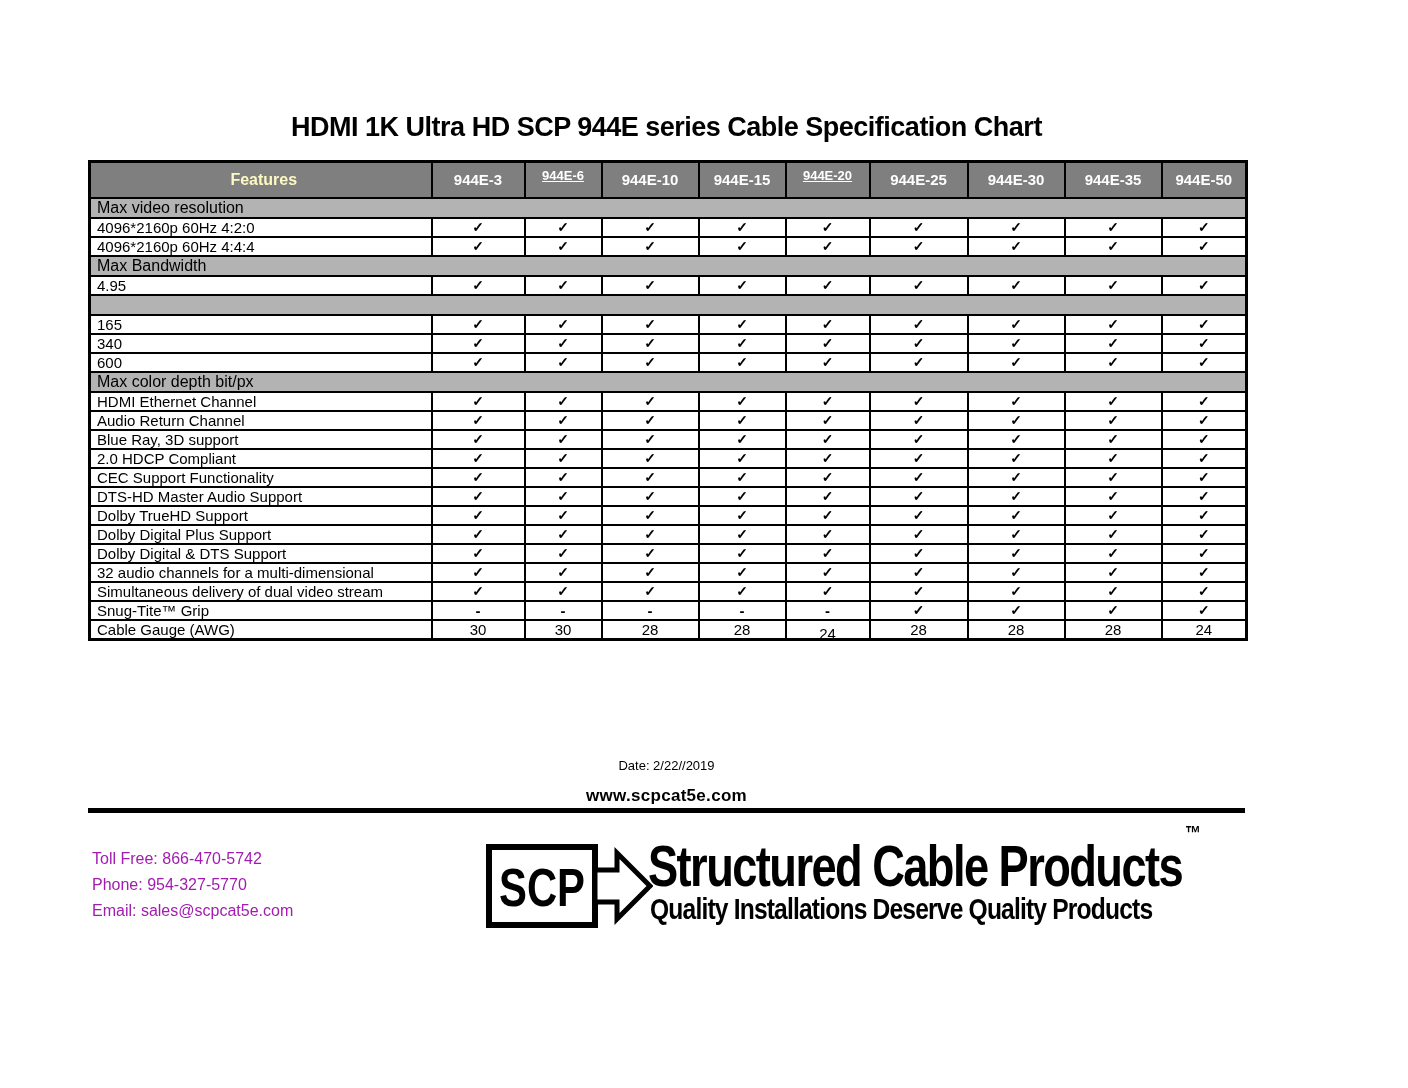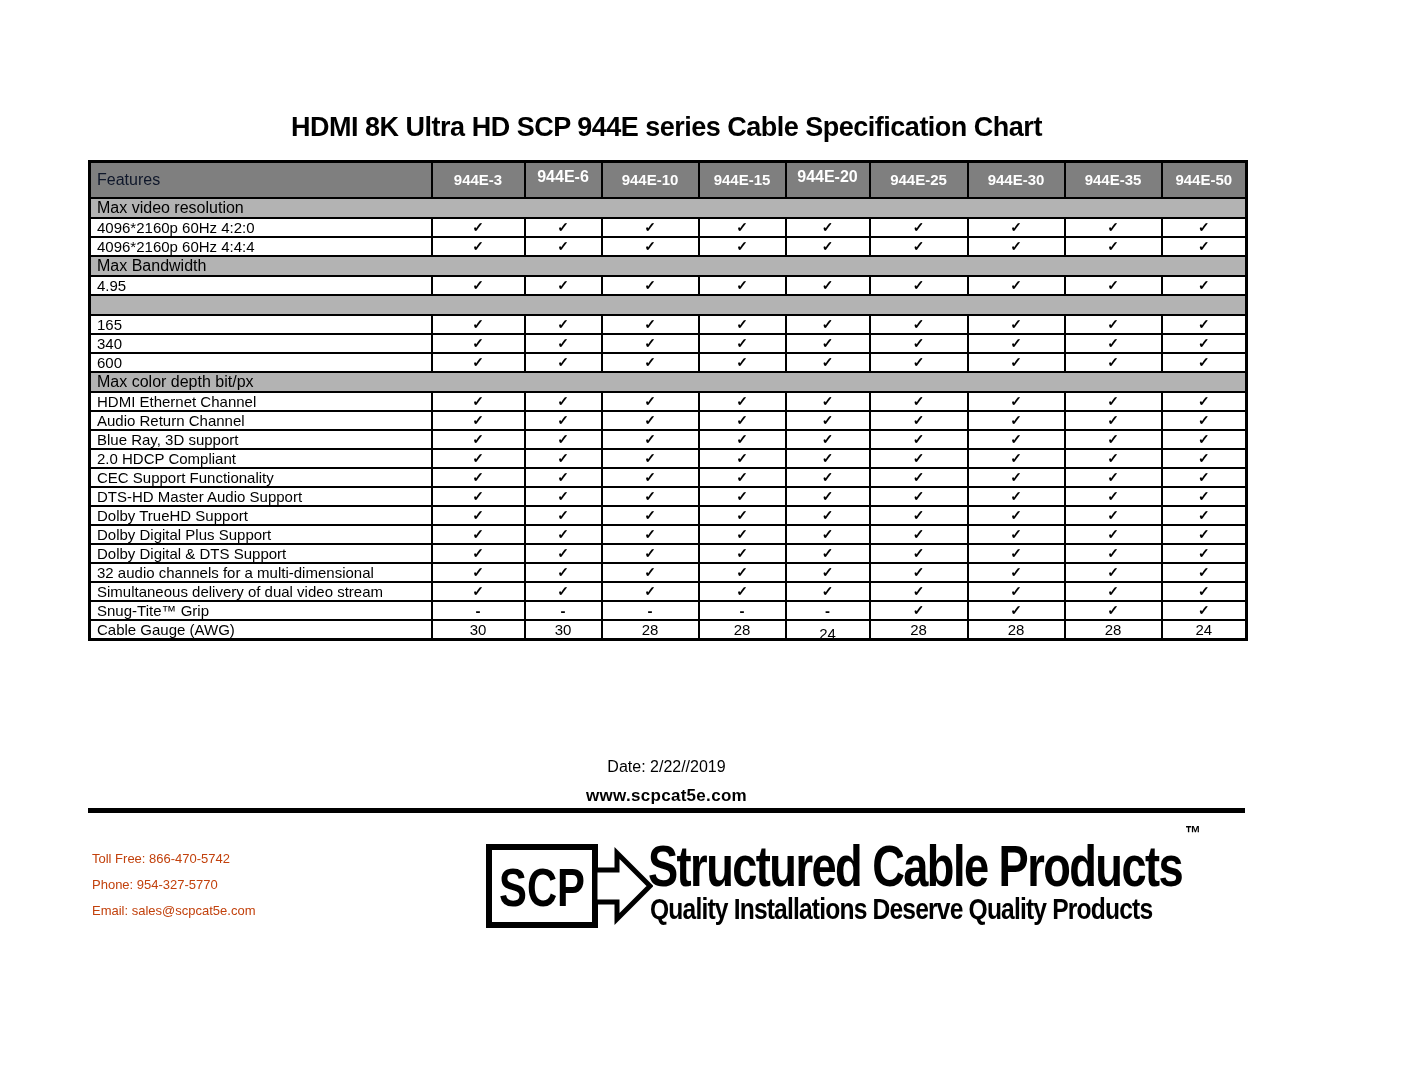--- a/index.html
+++ b/index.html
@@ -23,56 +23,56 @@
   table.spec{
     position:absolute;left:88px;top:160px;width:1157px;
     border-collapse:collapse;table-layout:fixed;
     border:3px solid #000;
   }
   table.spec th, table.spec td{
     border:2px solid #000;
     overflow:hidden;white-space:nowrap;
   }
   th.feat-h{
-    background:var(--header-bg);color:#0f172a;text-align:left;
-    font-size:16px;font-weight:normal;padding-left:6px;height:36px;vertical-align:middle;
+    background:var(--header-bg);color:#fef9c3;text-align:center;
+    font-size:16px;font-weight:bold;padding-left:6px;height:36px;vertical-align:middle;
   }
   th.col-h{
     background:var(--header-bg);color:#fff;text-align:center;
     font-size:15px;font-weight:bold;vertical-align:middle;
   }
-  th.col-h.small{font-size:16px;vertical-align:top;padding-top:5px;}
+  th.col-h.small{font-size:13px;vertical-align:top;padding-top:5px;text-decoration:underline;}
   td.section{
     background:var(--section-bg);font-size:16px;padding-left:6px;
     height:19px;vertical-align:middle;
   }
   td.label{
     font-size:15px;padding-left:6px;height:19px;vertical-align:middle;
   }
   td.val{
     text-align:center;font-size:15px;height:19px;vertical-align:middle;
   }
   td.val.check{font-weight:bold;font-size:14px;}
   td.val.dash{font-weight:bold;}
   td.val .low{position:relative;top:4px;display:inline-block;}
 
   .date-line{
     position:absolute;left:88px;top:758px;width:1157px;text-align:center;
-    font-size:16px;
+    font-size:13px;
   }
   .site-line{
     position:absolute;left:88px;top:786px;width:1157px;text-align:center;
     font-size:17px;font-weight:bold;letter-spacing:0.3px;
   }
   .divider{
     position:absolute;left:88px;top:808px;width:1157px;height:5px;background:#000;
   }
 
   .contact{
-    position:absolute;left:92px;top:846px;font-size:13px;line-height:26px;color:#c2410c;
+    position:absolute;left:92px;top:846px;font-size:16px;line-height:26px;color:#a21caf;
   }
   .contact div{margin-bottom:0px;}
 
   .logo{position:absolute;left:485px;top:836px;width:760px;height:100px;}
   .logo-mark{position:absolute;left:0;top:4px;}
   .brand{
     position:absolute;left:163px;top:-4px;white-space:nowrap;
     font-size:58px;font-weight:bold;letter-spacing:-2px;
     transform:scaleX(0.78);transform-origin:left top;
   }
@@ -81,21 +81,21 @@
     position:absolute;left:165px;top:56px;white-space:nowrap;
     font-size:30px;font-weight:bold;letter-spacing:-1px;
     transform:scaleX(0.82);transform-origin:left top;
   }
 </style>
 </head>
 <body>
 
 <div class="page">
 
-  <div class="doc-title">HDMI 8K Ultra HD SCP 944E series Cable Specification Chart</div>
+  <div class="doc-title">HDMI 1K Ultra HD SCP 944E series Cable Specification Chart</div>
 
   <table class="spec">
     <colgroup>
       <col style="width:342px">
         <col style="width:93px">
         <col style="width:77px">
         <col style="width:97px">
       <col style="width:87px">
         <col style="width:84px">
         <col style="width:98px">

